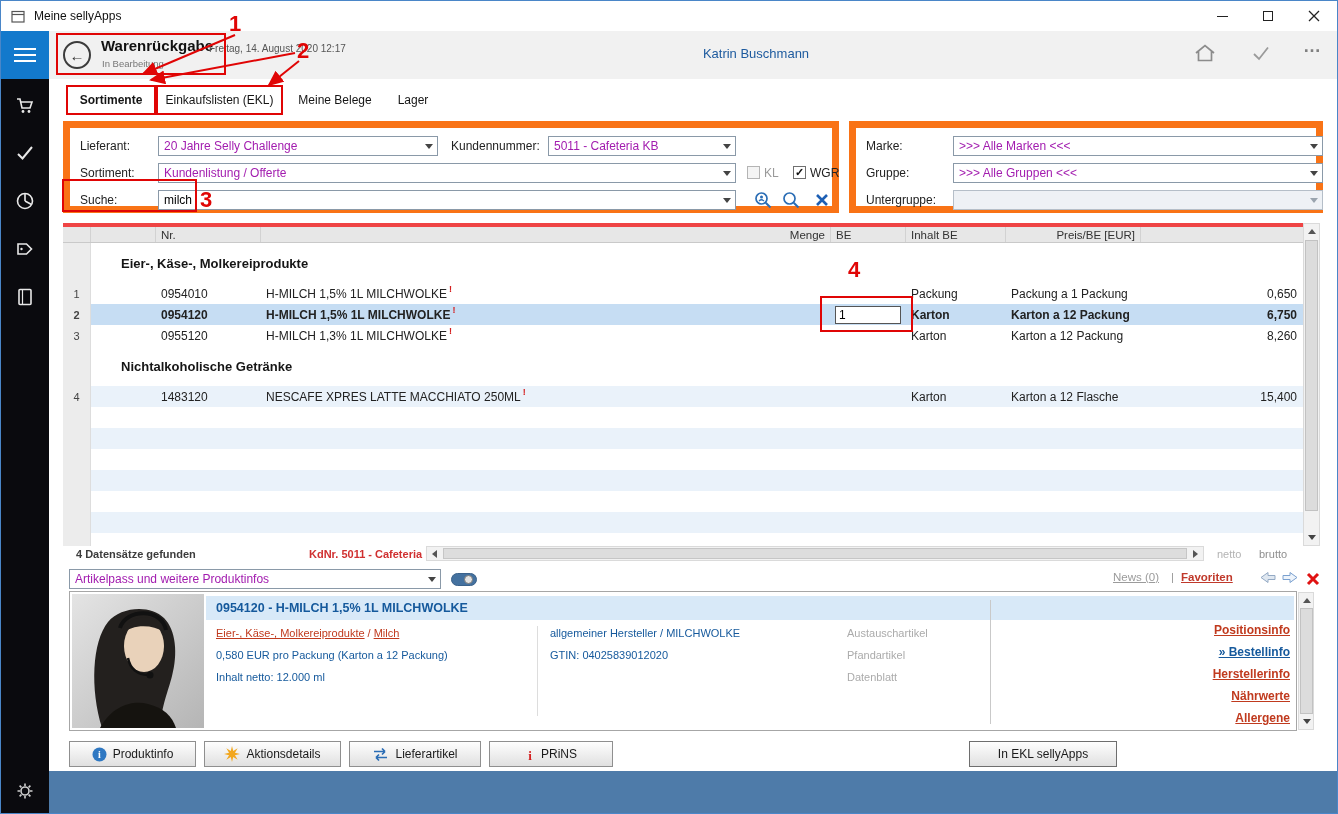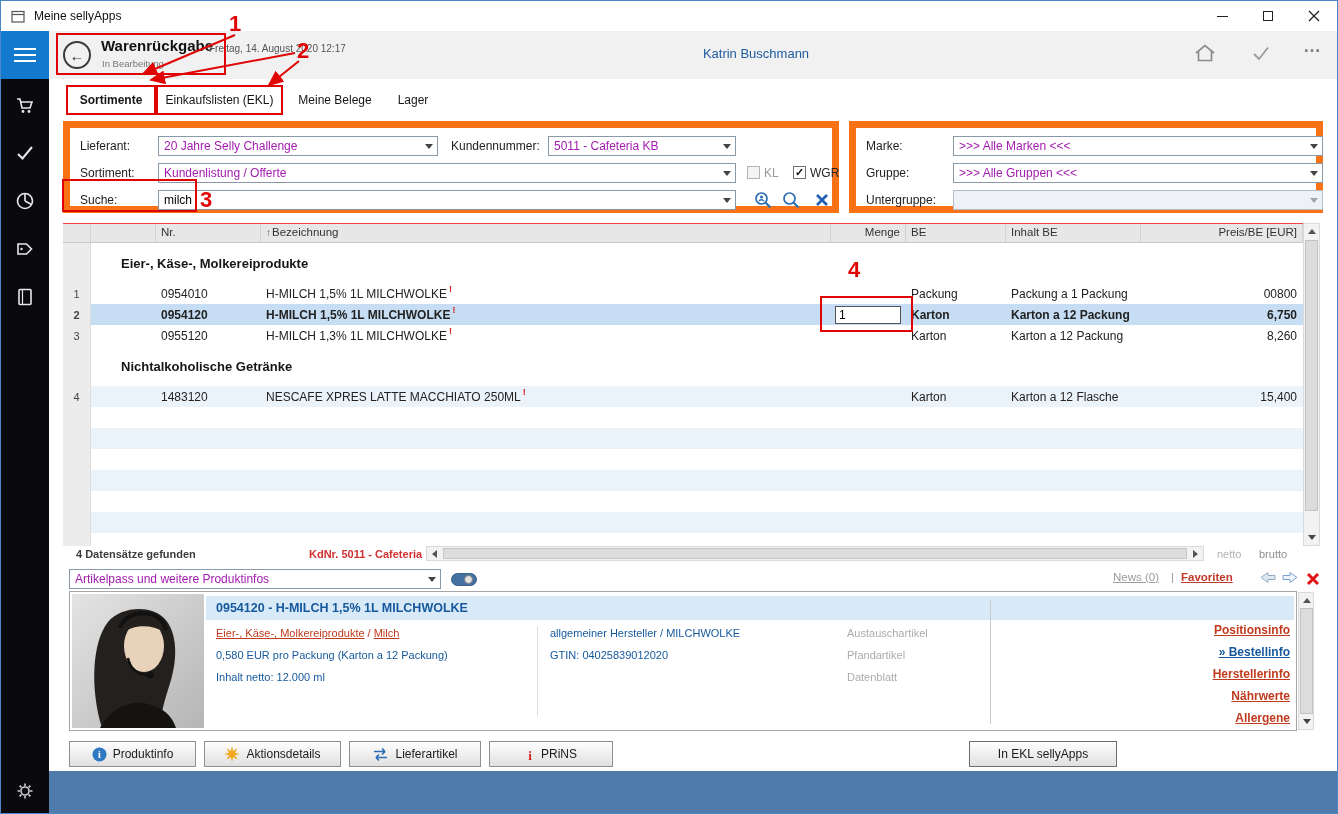--- a/index.html
+++ b/index.html
@@ -41,21 +41,21 @@
 .tri-up{width:0;height:0;border-left:4px solid transparent;border-right:4px solid transparent;border-bottom:5px solid #555}
 .tri-left{width:0;height:0;border-top:4px solid transparent;border-bottom:4px solid transparent;border-right:5px solid #555}
 .tri-right{width:0;height:0;border-top:4px solid transparent;border-bottom:4px solid transparent;border-left:5px solid #555}
 .combo.disabled{background:#eef1f5;border-color:#b5bec8}
 .combo.disabled .tri-down{border-top-color:#9aa4ae}
 .combo input{flex:1;border:none;outline:none;padding:0 5px;font:inherit;min-width:0;background:transparent}
 .cb{position:absolute;width:13px;height:13px;border:1px solid #707070;background:#fff;font-size:11px;line-height:11px;text-align:center;color:#111;font-weight:bold}
 .cb.disabled{border-color:#b4b4b4;background:#f4f4f4}
 .icbtn{position:absolute;display:flex;align-items:center;justify-content:center}
 
-.thead{position:absolute;left:62px;top:222px;width:1240px;height:20px;display:grid;grid-template-columns:28px 65px 105px 570px 75px 100px 135px 162px;background:#e7e7e7;border-top:1px solid #ef4444;border-bottom:1px solid #c9c9c9;font-size:11.5px;color:#333}
+.thead{position:absolute;left:62px;top:222px;width:1240px;height:20px;display:grid;grid-template-columns:28px 65px 105px 570px 75px 100px 135px 162px;background:#e7e7e7;border-top:4px solid #ef4444;border-bottom:1px solid #c9c9c9;font-size:11.5px;color:#333}
 .thead>div{padding:2px 5px;border-right:1px solid #d2d2d2;white-space:nowrap;overflow:hidden}
 .thead .num{text-align:right}
 .sort{font-size:10px;margin-right:1px;color:#555}
 .tbody{position:absolute;left:62px;top:242px;width:1240px;height:303px;overflow:hidden;background:#fff}
 .trow{display:grid;grid-template-columns:28px 65px 105px 570px 75px 100px 135px 162px;height:21px;align-items:stretch}
 .trow.group-row{grid-template-columns:28px 1212px;height:40px}
 .trow .c{padding:0 5px;white-space:nowrap;overflow:hidden;font-size:12px;display:flex;align-items:center}
 .c.gut{background:#ececec;border-right:1px solid #ddd;justify-content:center;font-size:11px;color:#444;padding:0}
 .c.preis{justify-content:flex-end;padding-right:6px}
 .c.menge{justify-content:flex-end;padding-right:5px}
@@ -271,21 +271,20 @@
         <span class="arrbox">
           <span class="tri-down"></span>
         </span>
       </div>
   </div>
 
   <div class="thead">
     <div></div>
     <div></div>
     <div>Nr.</div>
-    <div><span class="sort">↑</span><span>Bezeichnung</span></div>
     <div class="num">Menge</div>
     <div>BE</div>
     <div>Inhalt BE</div>
     <div class="num">Preis/BE [EUR]</div>
   </div>
 
   <div class="tbody" id="tbody">
       <div class="trow group-row">
         <div class="c gut"></div>
         <div class="gtitle">Eier-, Käse-, Molkereiprodukte</div>
@@ -294,21 +293,21 @@
         <div class="c gut">1</div>
         <div class="c spacer"></div>
         <div class="c nr">0954010</div>
         <div class="c name">
           <span>H-MILCH 1,5% 1L MILCHWOLKE</span>
           <sup class="mk">!</sup>
         </div>
         <div class="c menge"></div>
         <div class="c be">Packung</div>
         <div class="c inhalt">Packung a 1 Packung</div>
-        <div class="c preis">00800</div>
+        <div class="c preis">0,650</div>
       </div>
       <div class="trow data-row sel">
         <div class="c gut">2</div>
         <div class="c spacer"></div>
         <div class="c nr">0954120</div>
         <div class="c name">
           <span>H-MILCH 1,5% 1L MILCHWOLKE</span>
           <sup class="mk">!</sup>
         </div>
         <div class="c menge">

